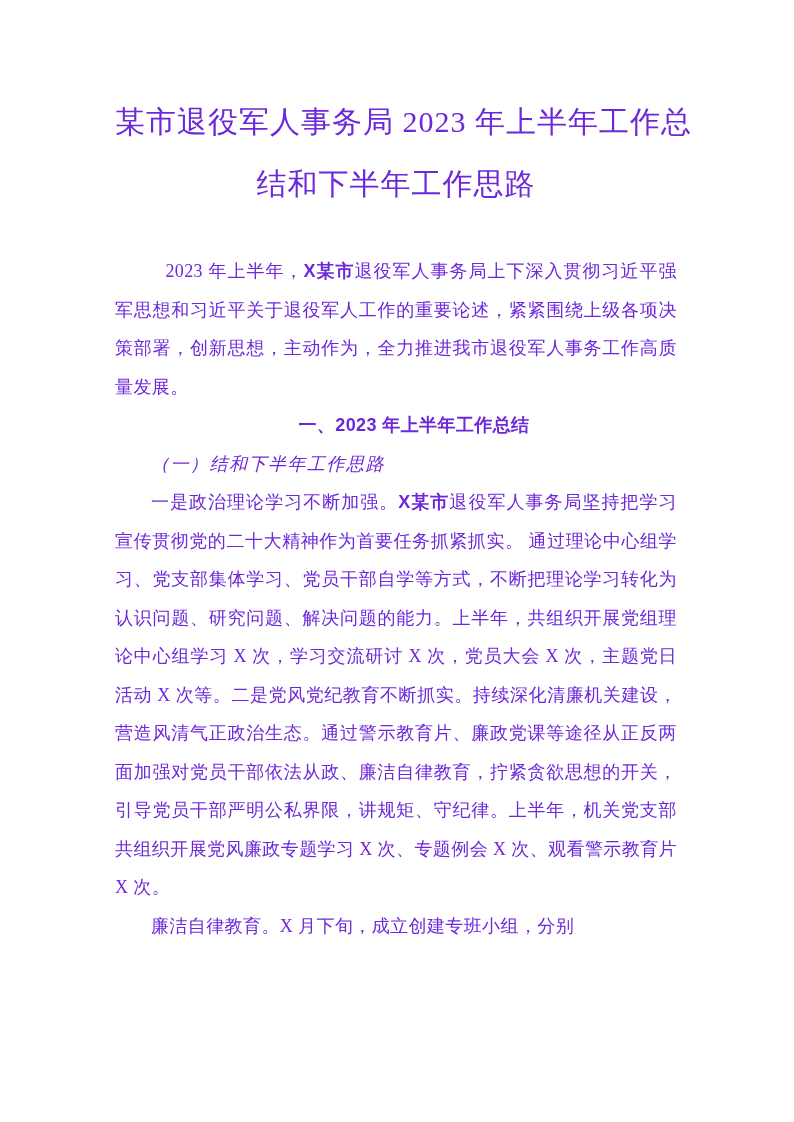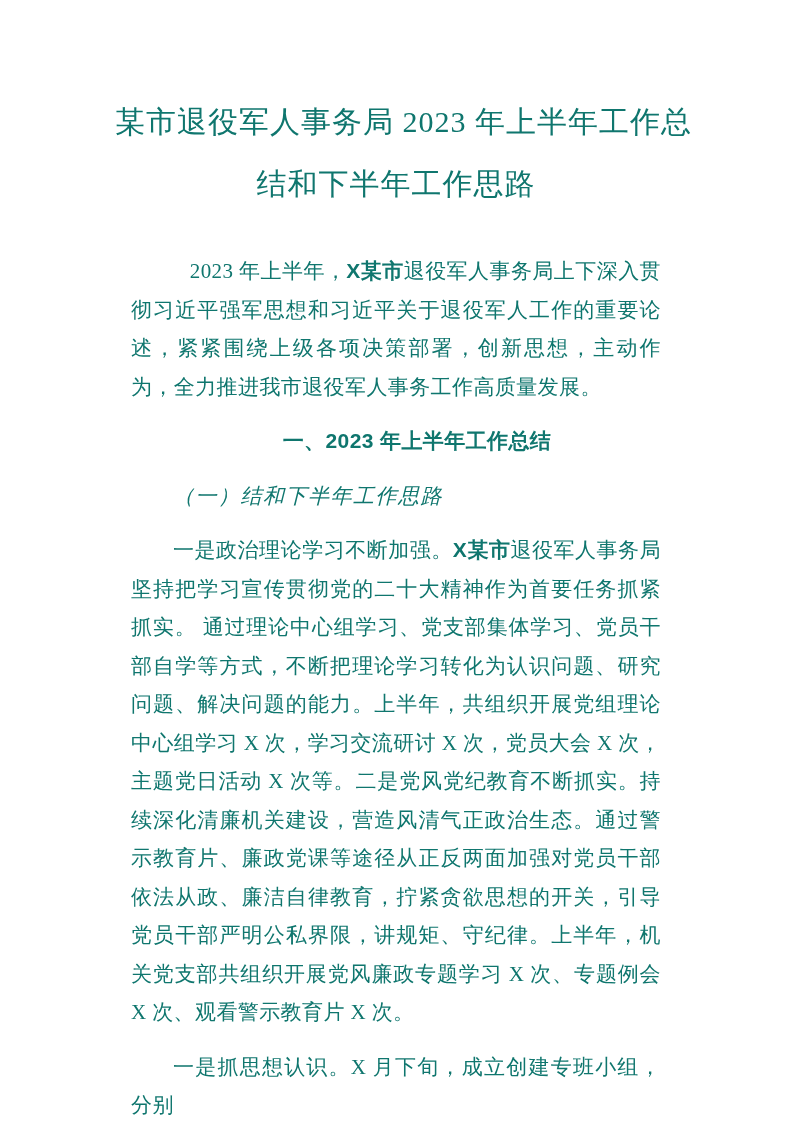--- a/index.html
+++ b/index.html
@@ -6,21 +6,21 @@
     margin: 0;
     padding: 0;
     background: #ffffff;
   }
   .page {
     position: relative;
     width: 794px;
     height: 1122px;
     margin: 0 auto;
     background: #ffffff;
-    color: #0f766e;
+    color: #6d28d9;
     box-sizing: border-box;
     padding: 91px 117px 0 115px;
     overflow: hidden;
     font-family: "Liberation Serif", serif;
   }
   .doc-title {
     margin: 0 0 37px 0;
     font-size: 30px;
     line-height: 62px;
     font-weight: 400;
@@ -30,22 +30,22 @@
   }
   .doc-title .title-line {
     display: block;
     white-space: nowrap;
   }
   .doc-body {
     font-size: 21px;
     line-height: 38.5px;
   }
   .para {
-    margin: 16px;
-    font-size: 21px;
+    margin: 0;
+    font-size: 18px;
     line-height: 38.5px;
     text-align: justify;
     letter-spacing: 0.4px;
     font-family: "Liberation Serif", serif;
   }
   .para.body { text-indent: 2em; }
   .para.indent-3 { text-indent: 2.8em; }
   .para.h1 {
     font-family: "Liberation Sans", sans-serif;
     font-weight: 700;
@@ -72,15 +72,15 @@
 <div class="page">
   <h1 class="doc-title">
     <span class="title-line">某市退役军人事务局 2023 年上半年工作总</span>
     <span class="title-line">结和下半年工作思路</span>
   </h1>
   <div class="doc-body">
       <p class="para body indent-3"><span>2023 年上半年，</span><span class="bold-hei">X某市</span><span>退役军人事务局上下深入贯彻习近平强军思想和习近平关于退役军人工作的重要论述，紧紧围绕上级各项决策部署，创新思想，主动作为，全力推进我市退役军人事务工作高质量发展。</span></p>
       <p class="para h1"><span>一、2023 年上半年工作总结</span></p>
       <p class="para h2"><span>（一）结和下半年工作思路</span></p>
       <p class="para body"><span>一是政治理论学习不断加强。</span><span class="bold-hei">X某市</span><span>退役军人事务局坚持把学习宣传贯彻党的二十大精神作为首要任务抓紧抓实。 通过理论中心组学习、党支部集体学习、党员干部自学等方式，不断把理论学习转化为认识问题、研究问题、解决问题的能力。上半年，共组织开展党组理论中心组学习 X 次，学习交流研讨 X 次，党员大会 X 次，主题党日活动 X 次等。二是党风党纪教育不断抓实。持续深化清廉机关建设，营造风清气正政治生态。通过警示教育片、廉政党课等途径从正反两面加强对党员干部依法从政、廉洁自律教育，拧紧贪欲思想的开关，引导党员干部严明公私界限，讲规矩、守纪律。上半年，机关党支部共组织开展党风廉政专题学习 X 次、专题例会 X 次、观看警示教育片 X 次。</span></p>
-      <p class="para body"><span>一是抓思想认识。X 月下旬，成立创建专班小组，分别</span></p>
+      <p class="para body"><span>廉洁自律教育。X 月下旬，成立创建专班小组，分别</span></p>
     </div>
 </div>
 
 </body></html>

